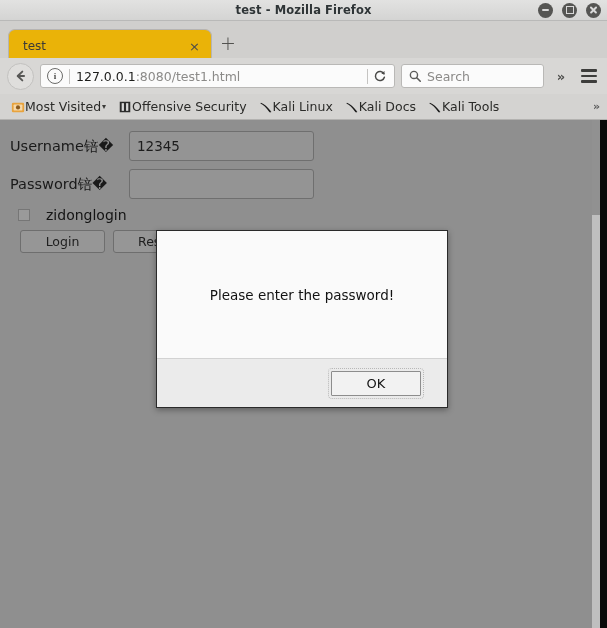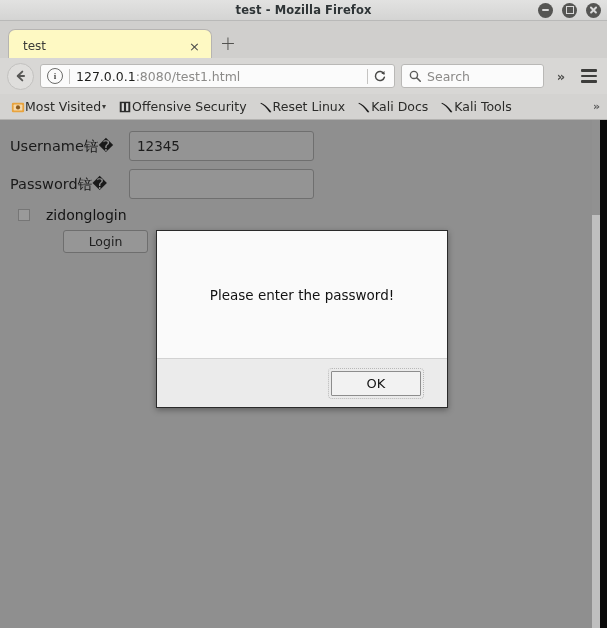--- a/index.html
+++ b/index.html
@@ -92,21 +92,21 @@
     background: #d0cfcd;
     display: flex;
     align-items: flex-end;
     padding-left: 8px;
     flex: 0 0 auto;
     position: relative;
   }
   .tab {
     width: 204px;
     height: 29px;
-    background: #fef9c3;
+    background: #eab308;
     border: 1px solid #b6b4b2;
     border-bottom: none;
     border-radius: 7px 7px 0 0;
     display: flex;
     align-items: center;
     padding: 4px 8px 0 14px;
     box-sizing: border-box;
     position: relative;
   }
   .tab-label {
@@ -366,21 +366,20 @@
     width: 85px;
     height: 23px;
     background: #969696;
     border: 1px solid #6e6e6e;
     border-radius: 3px;
     font-size: 12.5px;
     color: #202020;
     font-family: "DejaVu Sans", "Liberation Sans", sans-serif;
     box-sizing: border-box;
     padding: 0;
-    margin-left: 43px;
   }
 
   
   .vscroll {
     position: absolute;
     top: 0;
     right: 7px;
     width: 8px;
     height: 100%;
     background: #bfbfbf;
@@ -541,21 +540,21 @@
         <rect x="9.2" y="3.6" width="2.6" height="8.8" fill="#d8d8d8"></rect>
       </svg>
       <span>Offensive Security</span>
     </div>
 
     <div class="bm">
       <svg class="ico" viewBox="0 0 16 16" aria-hidden="true">
         <path d="M2.2 3.0 C6 4.4 9.6 7.4 13.6 12.8 L11.8 13.6 C8.2 8.6 5.0 5.4 1.6 4.0 Z" fill="#1b1b1b"></path>
         <path d="M11.2 11.0 L14.2 13.8 L12.4 14.4 Z" fill="#1b1b1b"></path>
       </svg>
-      <span>Reset Linux</span>
+      <span>Kali Linux</span>
     </div>
 
     <div class="bm">
       <svg class="ico" viewBox="0 0 16 16" aria-hidden="true">
         <path d="M2.2 3.0 C6 4.4 9.6 7.4 13.6 12.8 L11.8 13.6 C8.2 8.6 5.0 5.4 1.6 4.0 Z" fill="#1b1b1b"></path>
         <path d="M11.2 11.0 L14.2 13.8 L12.4 14.4 Z" fill="#1b1b1b"></path>
       </svg>
       <span>Kali Docs</span>
     </div>
 

